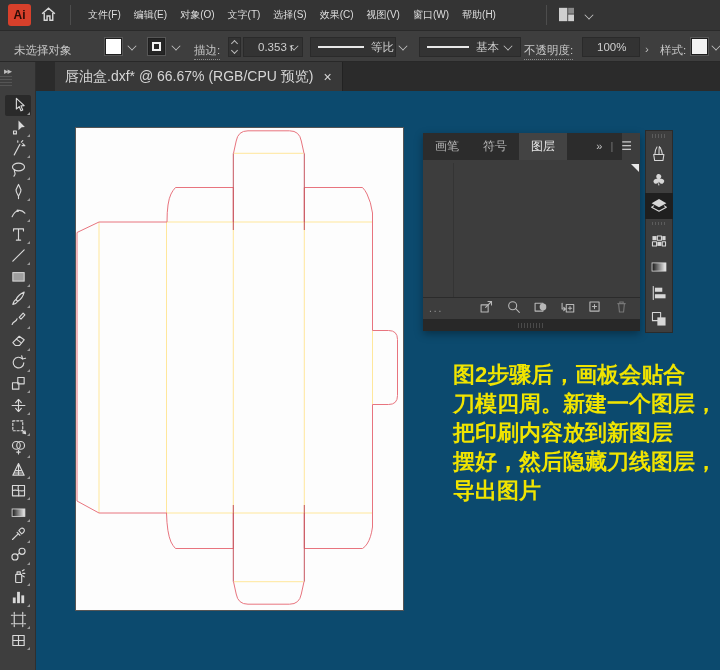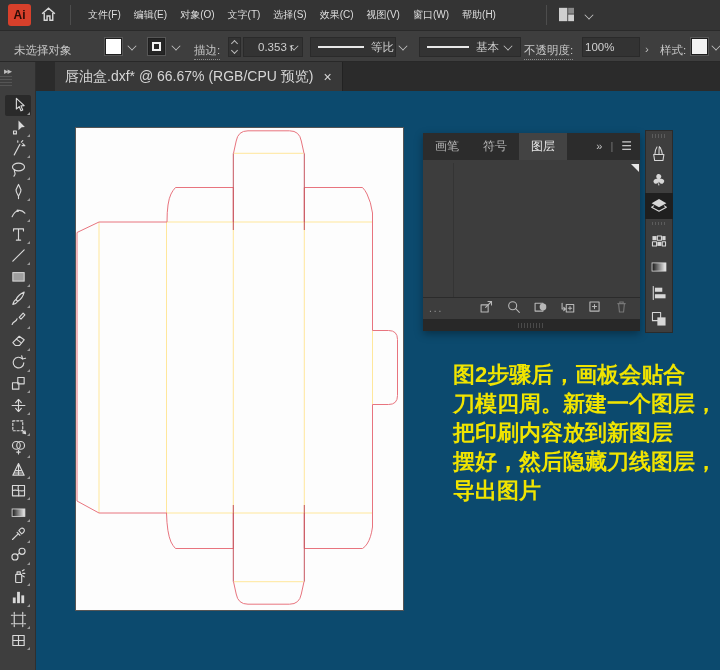--- a/index.html
+++ b/index.html
@@ -45,21 +45,21 @@
   .tool.selected { background:#2a2a2a; border-radius:2px; }
   .tool svg { width:17px; height:17px; }
   .tool .corner { position:absolute; right:1px; bottom:1px; width:0; height:0; border-left:3px solid transparent; border-bottom:3px solid #9a9a9a; }
 
   
   #canvas { position:absolute; left:36px; top:91px; width:684px; height:579px; background:#0c4a6e; }
   #artboard { position:absolute; left:40px; top:37px; width:327px; height:482px; background:#fdfdfd; outline:1px solid #555; }
 
   
   #layers-panel { position:absolute; left:423px; top:133px; width:217px; height:198px; background:#3d3d3d; box-shadow:0 3px 8px rgba(0,0,0,0.35); }
-  #lp-tabs { position:absolute; left:0; top:0; width:217px; height:27px; background:#2c2c2c; display:flex; align-items:flex-end; }
+  #lp-tabs { position:absolute; left:0; top:0; width:199px; height:27px; background:#2c2c2c; display:flex; align-items:flex-end; }
   .lp-tab { height:27px; display:flex; align-items:center; padding:0 12px; color:#b5b5b5; font-size:12px; }
   .lp-tab.active { background:#434343; color:#e8e8e8; }
   #lp-tab-extra { position:absolute; right:8px; top:6px; display:flex; align-items:center; gap:8px; color:#c5c5c5; }
   #lp-row { position:absolute; left:0; top:30px; width:217px; height:27px; background:#4a6187; display:flex; align-items:center; }
   #lp-eyecol { width:30px; display:flex; justify-content:center; }
   #lp-accent { width:3px; height:27px; background:#3f8ae0; }
   #lp-disclosure { margin-left:10px; width:6px; height:6px; border-right:1.8px solid #e8e8e8; border-top:1.8px solid #e8e8e8; transform:rotate(45deg); }
   #lp-thumb { width:20px; height:20px; background:#ffffff; border:1px solid #1c1c1c; margin-left:11px; }
   #lp-layername { color:#f0f0f0; font-size:11.5px; font-family:"DejaVu Sans Mono", monospace; margin-left:10px; }
   #lp-target { margin-left:auto; margin-right:27px; width:9px; height:9px; border:1.2px solid #dcdcdc; border-radius:50%; }
@@ -141,21 +141,21 @@
       <span class="profile-line" style="width:46px"></span>
       <span>等比</span>
     </div>
     <span class="chev chev-btn" style="left:399px"></span>
     <div class="well" style="left:419px; width:102px; padding-left:7px; gap:7px;">
       <span class="profile-line" style="width:42px"></span>
       <span>基本</span>
     </div>
     <span class="chev chev-btn" style="left:504px"></span>
     <span class="cb-label dotted-u" style="left:524px">不透明度:</span>
-    <div class="well" style="left:582px; width:58px; padding-left:2px;">
+    <div class="well" style="left:582px; width:58px; padding-left:14px;">
       <span>100%</span>
     </div>
     <span class="cb-label" style="left:645px; color:#bbb">›</span>
     <span class="cb-label" style="left:660px">样式:</span>
     <div class="swatch" style="left:691px; background:#f2f2f2;"></div>
     <span class="chev chev-btn" style="left:712px"></span>
   </div>
 
   <div id="tabbar">
     <div id="doc-tab">

